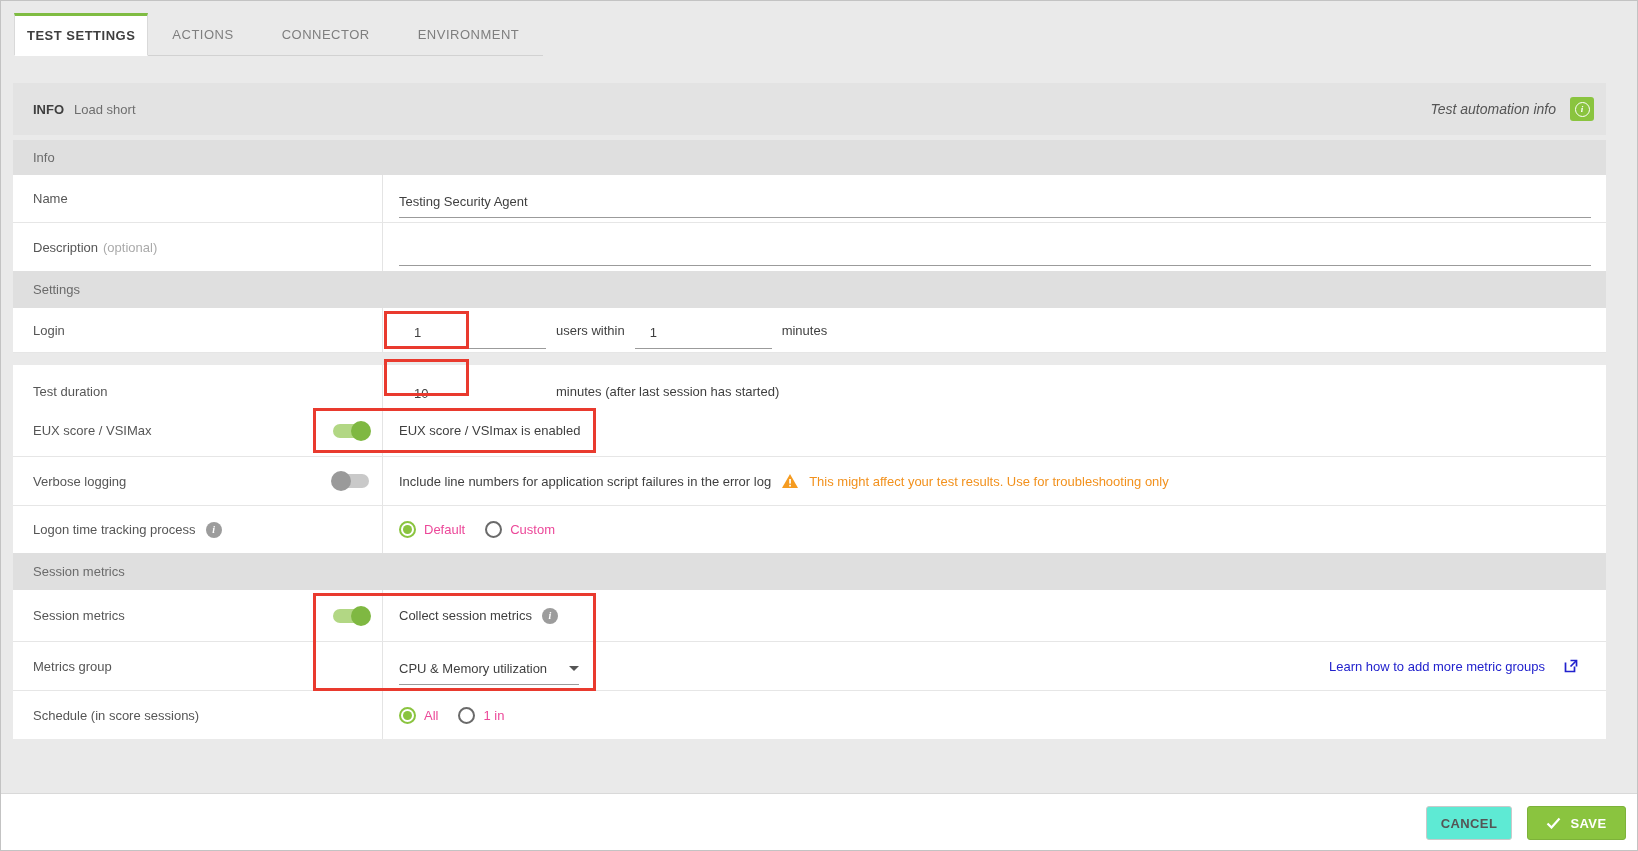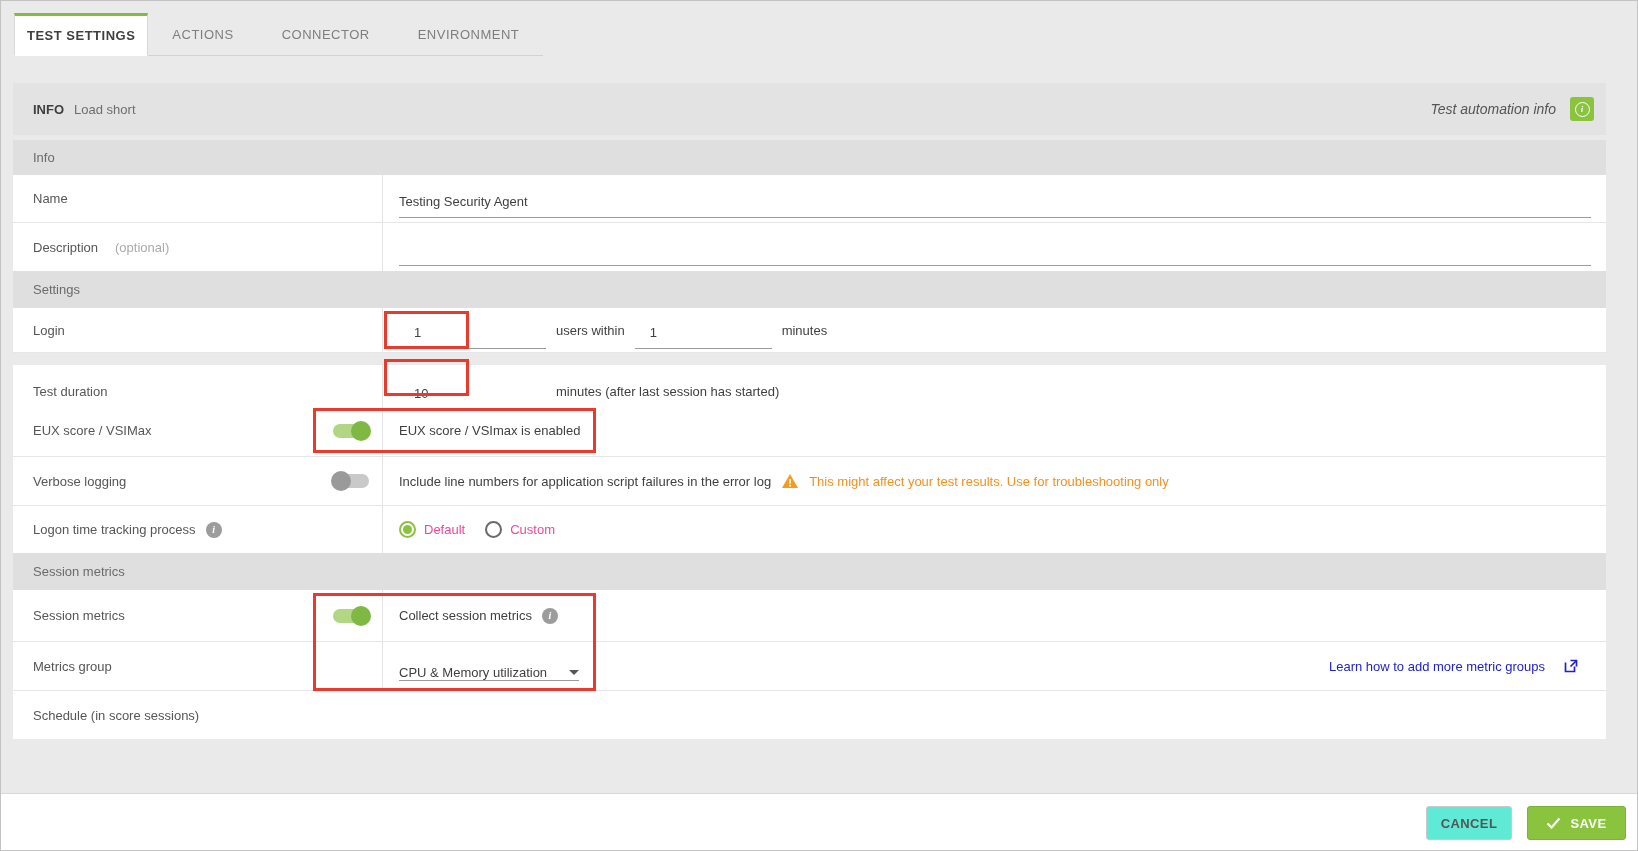--- a/index.html
+++ b/index.html
@@ -43,21 +43,21 @@
   #row-desc{top:222px;height:48px;}
   #row-login{top:307px;height:45px;border-bottom:1px solid #e6e6e6;}
   #row-duration{top:364px;height:52px;}
   #row-eux{top:404px;height:52px;border-bottom:1px solid #e6e6e6;}
   #row-verbose{top:456px;height:49px;border-bottom:1px solid #e6e6e6;}
   #row-logon{top:505px;height:47px;}
   #row-session{top:589px;height:52px;border-bottom:1px solid #e6e6e6;}
   #row-metrics{top:641px;height:49px;border-bottom:1px solid #e6e6e6;}
   #row-schedule{top:690px;height:48px;}
 
-  .muted{color:#aaa;margin-left:17px;}
+  .muted{color:#aaa;margin-left:5px;}
 
   
   .text-input{flex:1;margin-right:15px;border-bottom:1px solid #9b9b9b;padding:0 0 8px 0;
               position:relative;top:7px;min-height:15px;cursor:text;}
   .num-input{width:147px;border-bottom:1px solid #9b9b9b;padding:0 0 8px 15px;position:relative;
              top:7px;box-sizing:border-box;cursor:text;}
   .num-input.second{width:137px;margin-left:10px;}
   .inline-txt{white-space:nowrap;}
   .gap-l{margin-left:10px;}
 
@@ -77,21 +77,21 @@
   .radio.un{border-color:#6a6a6a;}
   .radio-label{margin-right:20px;color:#ec4899;}
 
   
   .gray-info{width:16px;height:16px;border-radius:50%;background:#9c9c9c;color:#fff;
              font-family:"Liberation Serif",serif;font-size:10px;font-weight:bold;font-style:italic;
              display:flex;align-items:center;justify-content:center;margin-left:10px;cursor:pointer;}
 
   
   .dropdown{width:180px;border-bottom:1px solid #9b9b9b;display:flex;justify-content:space-between;
-            align-items:center;position:relative;top:7px;cursor:pointer;}
+            align-items:center;padding-bottom:8px;position:relative;top:7px;cursor:pointer;}
   .caret{width:0;height:0;border-left:5px solid transparent;border-right:5px solid transparent;
          border-top:5px solid #555;margin-left:8px;}
 
   .warning-txt{color:#f2911d;margin-left:10px;}
   .link{margin-left:auto;padding-right:27px;display:flex;align-items:center;gap:18px;
         color:#2222cd;font-size:13px;cursor:pointer;}
 
   
   .hl{position:absolute;border:3px solid #e93a2e;box-sizing:border-box;pointer-events:none;}
   #hl-login{left:383px;top:310px;width:85px;height:38px;}
@@ -240,20 +240,26 @@
           <path d="M2.5 4.5 V13.5 H11.5 V8.5" fill="none" stroke="#2222cd" stroke-width="1.7"></path>
           <path d="M7.5 2.5 H13.5 V8.5" fill="none" stroke="#2222cd" stroke-width="1.7"></path>
           <path d="M7.5 8.5 L13 3" fill="none" stroke="#2222cd" stroke-width="1.7"></path>
         </svg>
       </span>
     </div>
   </div>
 
   <div class="sheet-el row" id="row-schedule">
     <div class="cell-label">Schedule (in score sessions)</div>
+    <div class="cell-content">
+      <span class="radio sel"></span>
+      <span class="radio-label">All</span>
+      <span class="radio un"></span>
+      <span class="radio-label">1 in</span>
+    </div>
   </div>
 
   <div class="hl" id="hl-login"></div>
   <div class="hl" id="hl-duration"></div>
   <div class="hl" id="hl-eux"></div>
   <div class="hl" id="hl-session"></div>
 
   <div class="footer">
     <div class="btn btn-cancel">CANCEL</div>
     <div class="btn btn-save">

